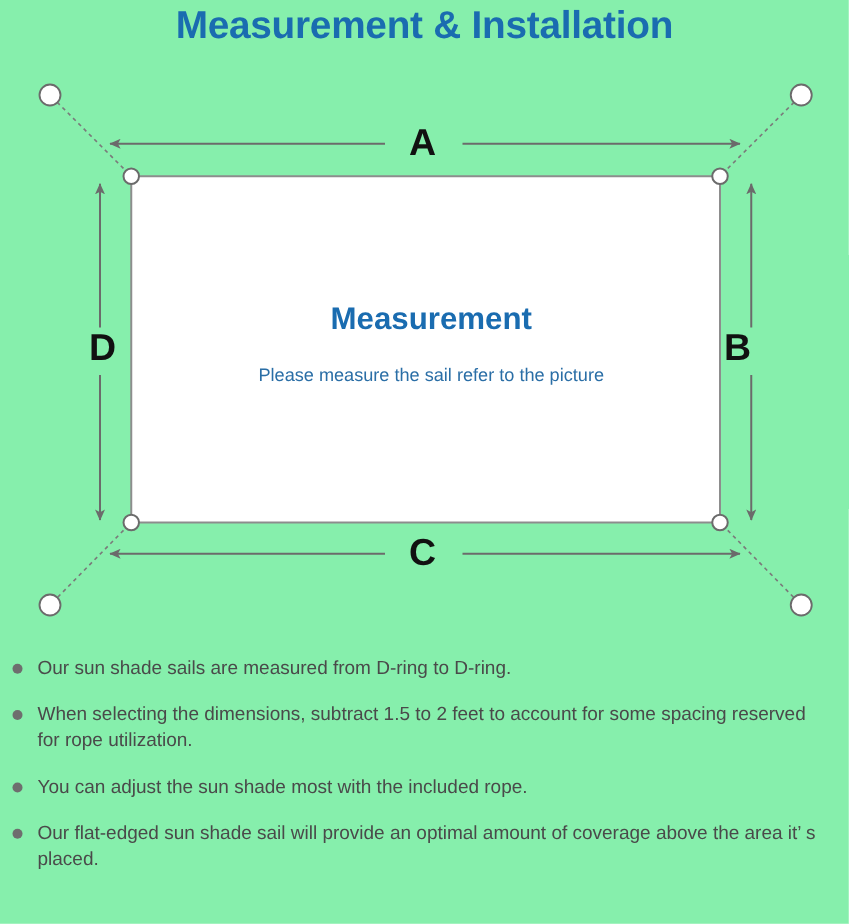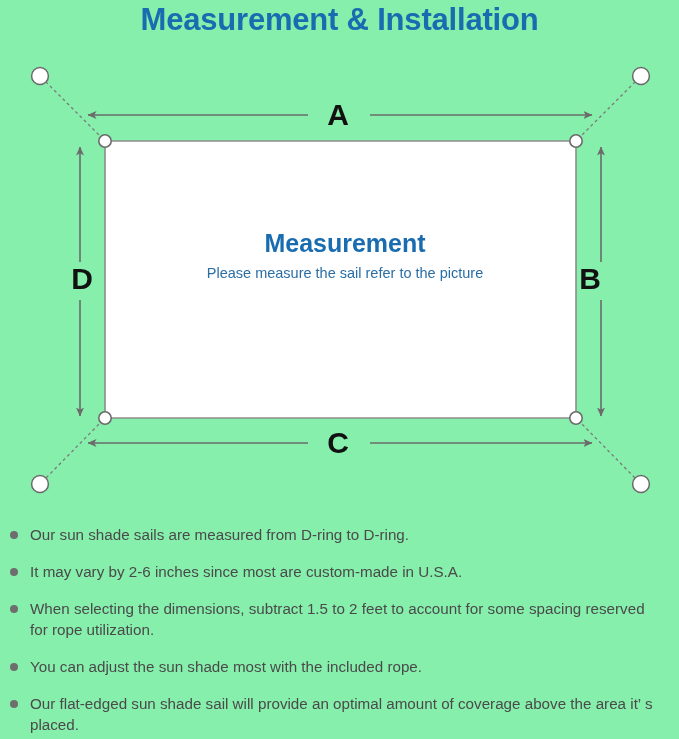--- a/index.html
+++ b/index.html
@@ -48,38 +48,38 @@
     text-align: center;
   }
   .lbl-a { left: 310px; top: 100px; width: 56px; }
   .lbl-c { left: 310px; top: 428px; width: 56px; }
   .lbl-b { left: 570px; top: 264px; width: 40px; }
   .lbl-d { left: 62px; top: 264px; width: 40px; }
 
   .center-block {
     position: absolute;
     left: 110px;
-    top: 228px;
+    top: 240px;
     width: 470px;
     text-align: center;
   }
   .center-title {
     font-family: "Liberation Sans", sans-serif;
     font-size: 25px;
     font-weight: bold;
     color: #1a6cb0;
     line-height: 30px;
   }
   .center-sub {
     font-family: "Liberation Sans", sans-serif;
     font-size: 14.5px;
     font-weight: normal;
     color: #2a6ea6;
     line-height: 22px;
-    margin-top: 4px;
+    margin-top: 20px;
   }
 
   .notes {
     position: absolute;
     left: 0px;
     top: 524px;
     width: 679px;
   }
   .note-item {
     position: relative;
@@ -163,24 +163,20 @@
     <div class="center-sub">Please measure the sail refer to the picture</div>
   </div>
 
   <div class="notes">
     <div class="note-item">
       <span class="bullet"></span>
       <span>Our sun shade sails are measured from D-ring to D-ring.</span>
     </div>
     <div class="note-item">
       <span class="bullet"></span>
-      <span>It may vary by 2-6 inches since most are custom-made in U.S.A.</span>
-    </div>
-    <div class="note-item">
-      <span class="bullet"></span>
       <span>When selecting the dimensions, subtract 1.5 to 2 feet to account for some spacing reserved for rope utilization.</span>
     </div>
     <div class="note-item">
       <span class="bullet"></span>
       <span>You can adjust the sun shade most with the included rope.</span>
     </div>
     <div class="note-item">
       <span class="bullet"></span>
       <span>Our flat-edged sun shade sail will provide an optimal amount of coverage above the area it’ s placed.</span>
     </div>

